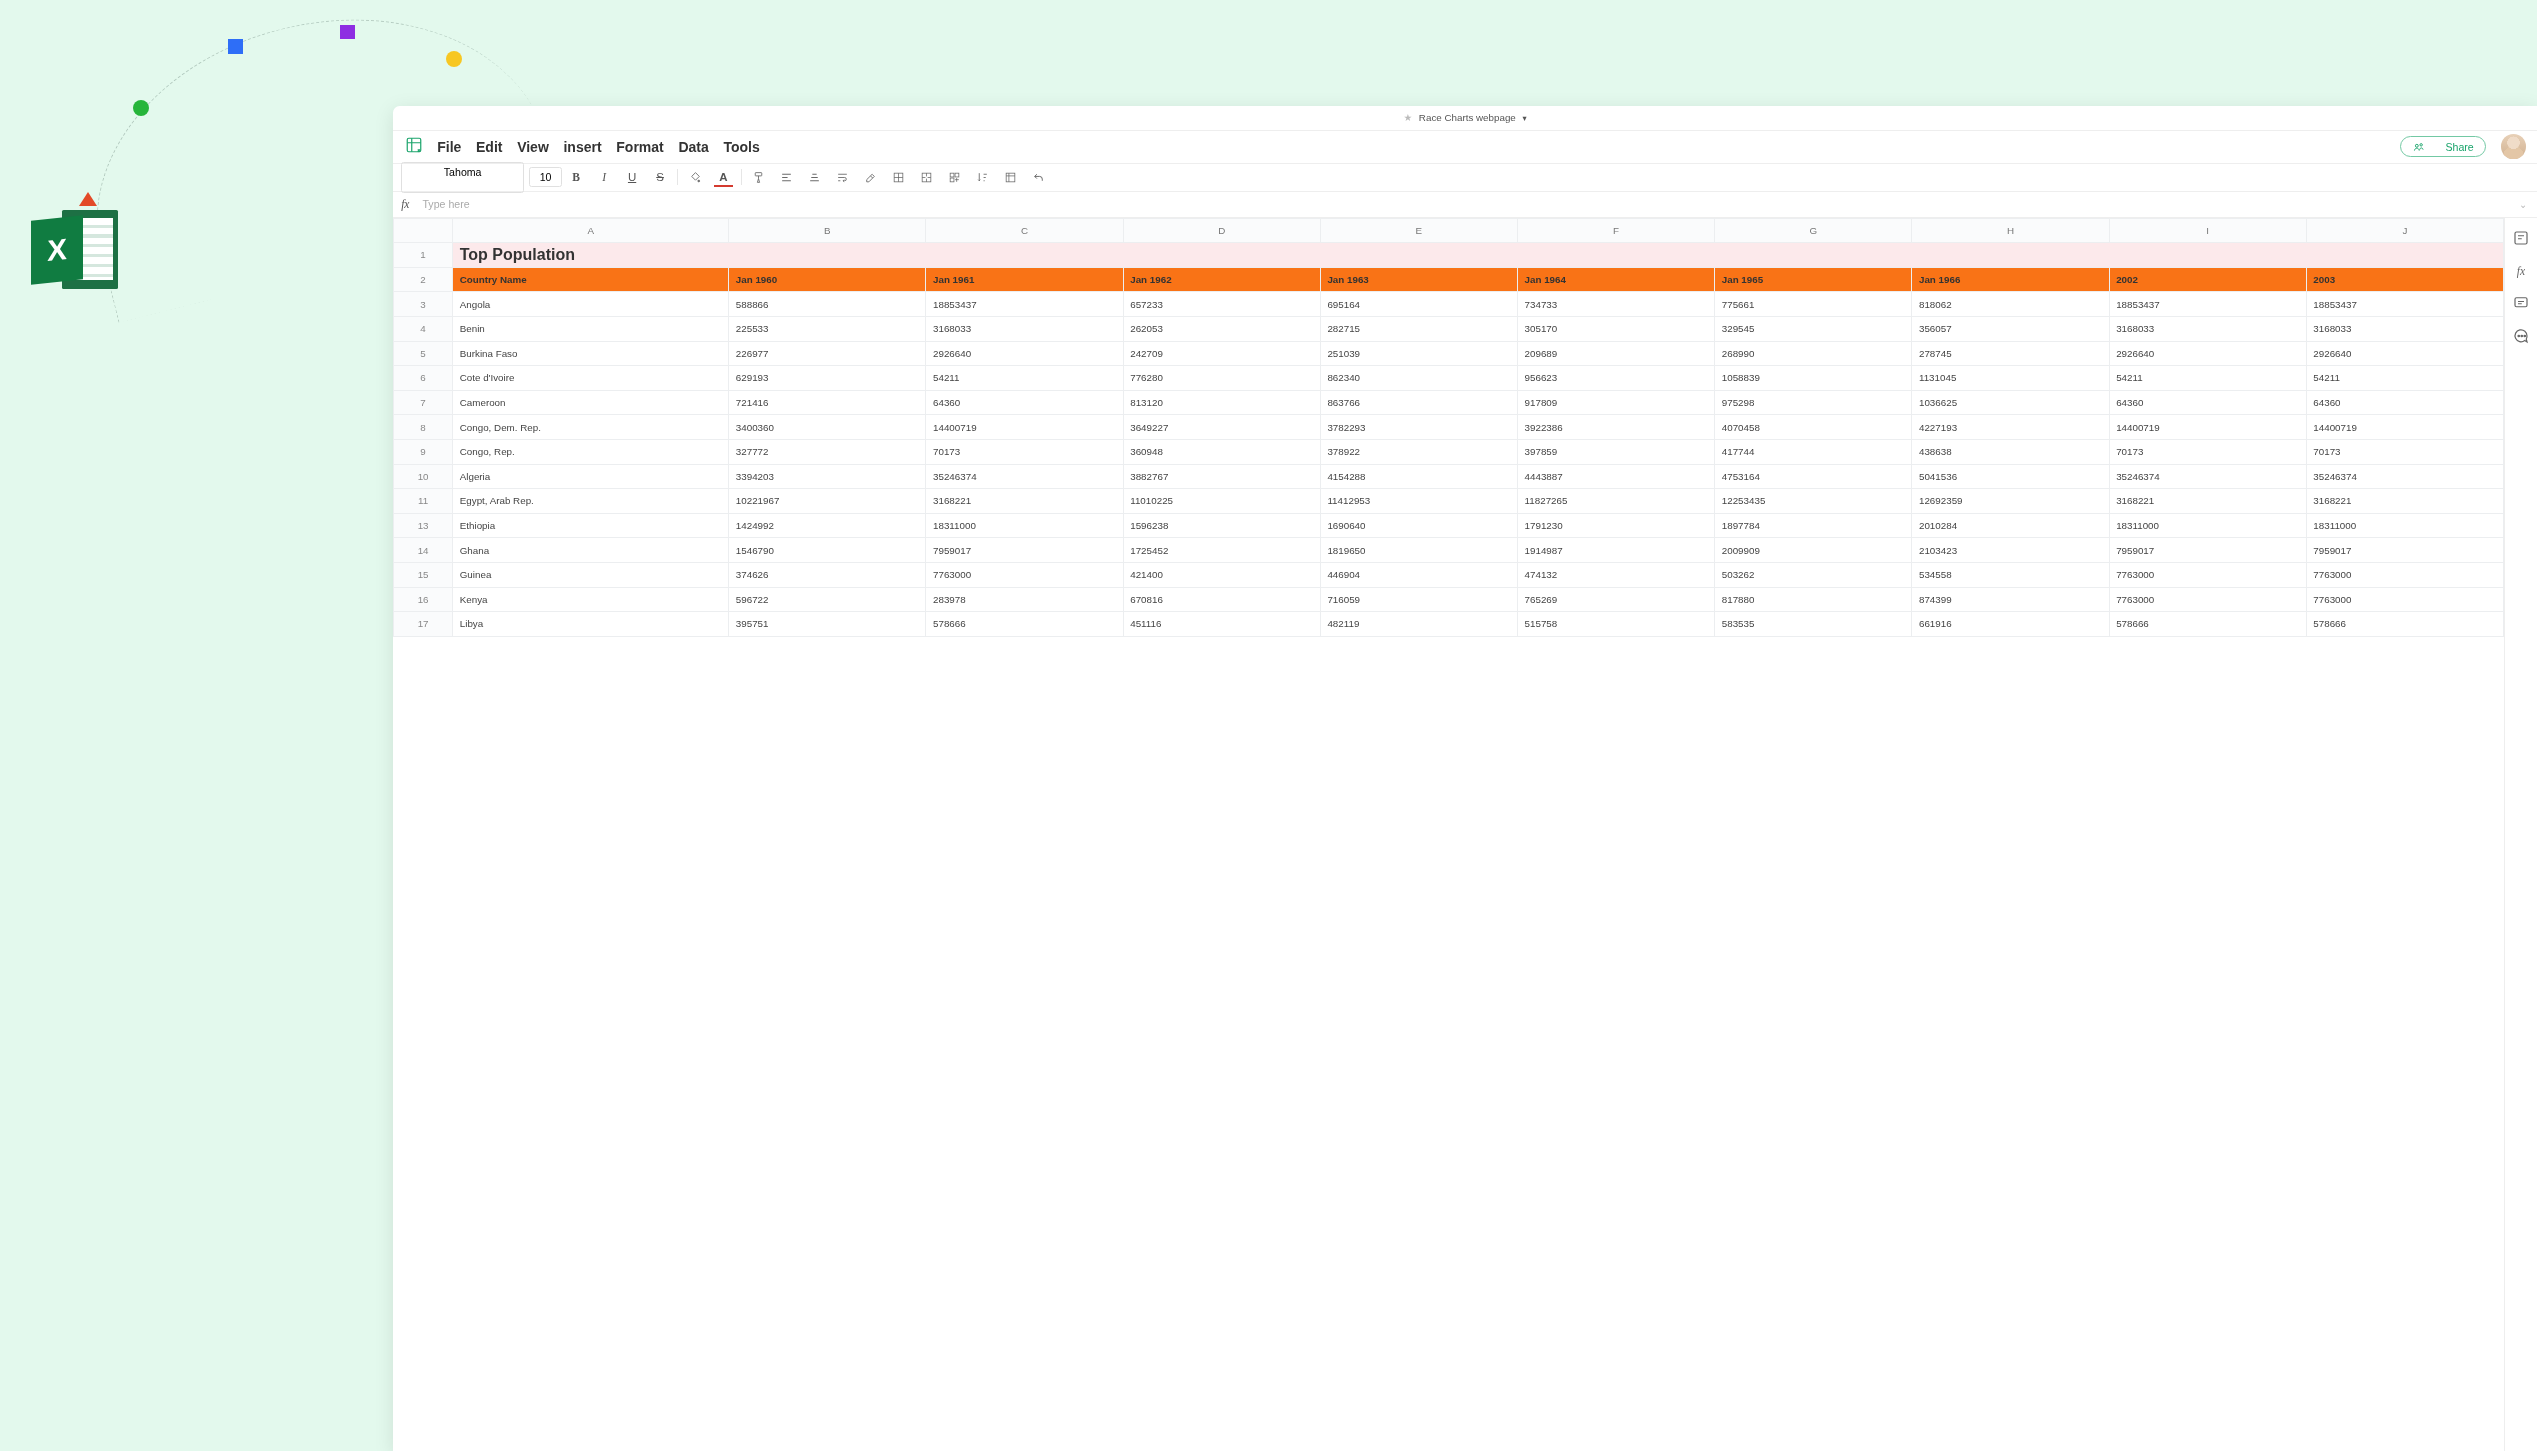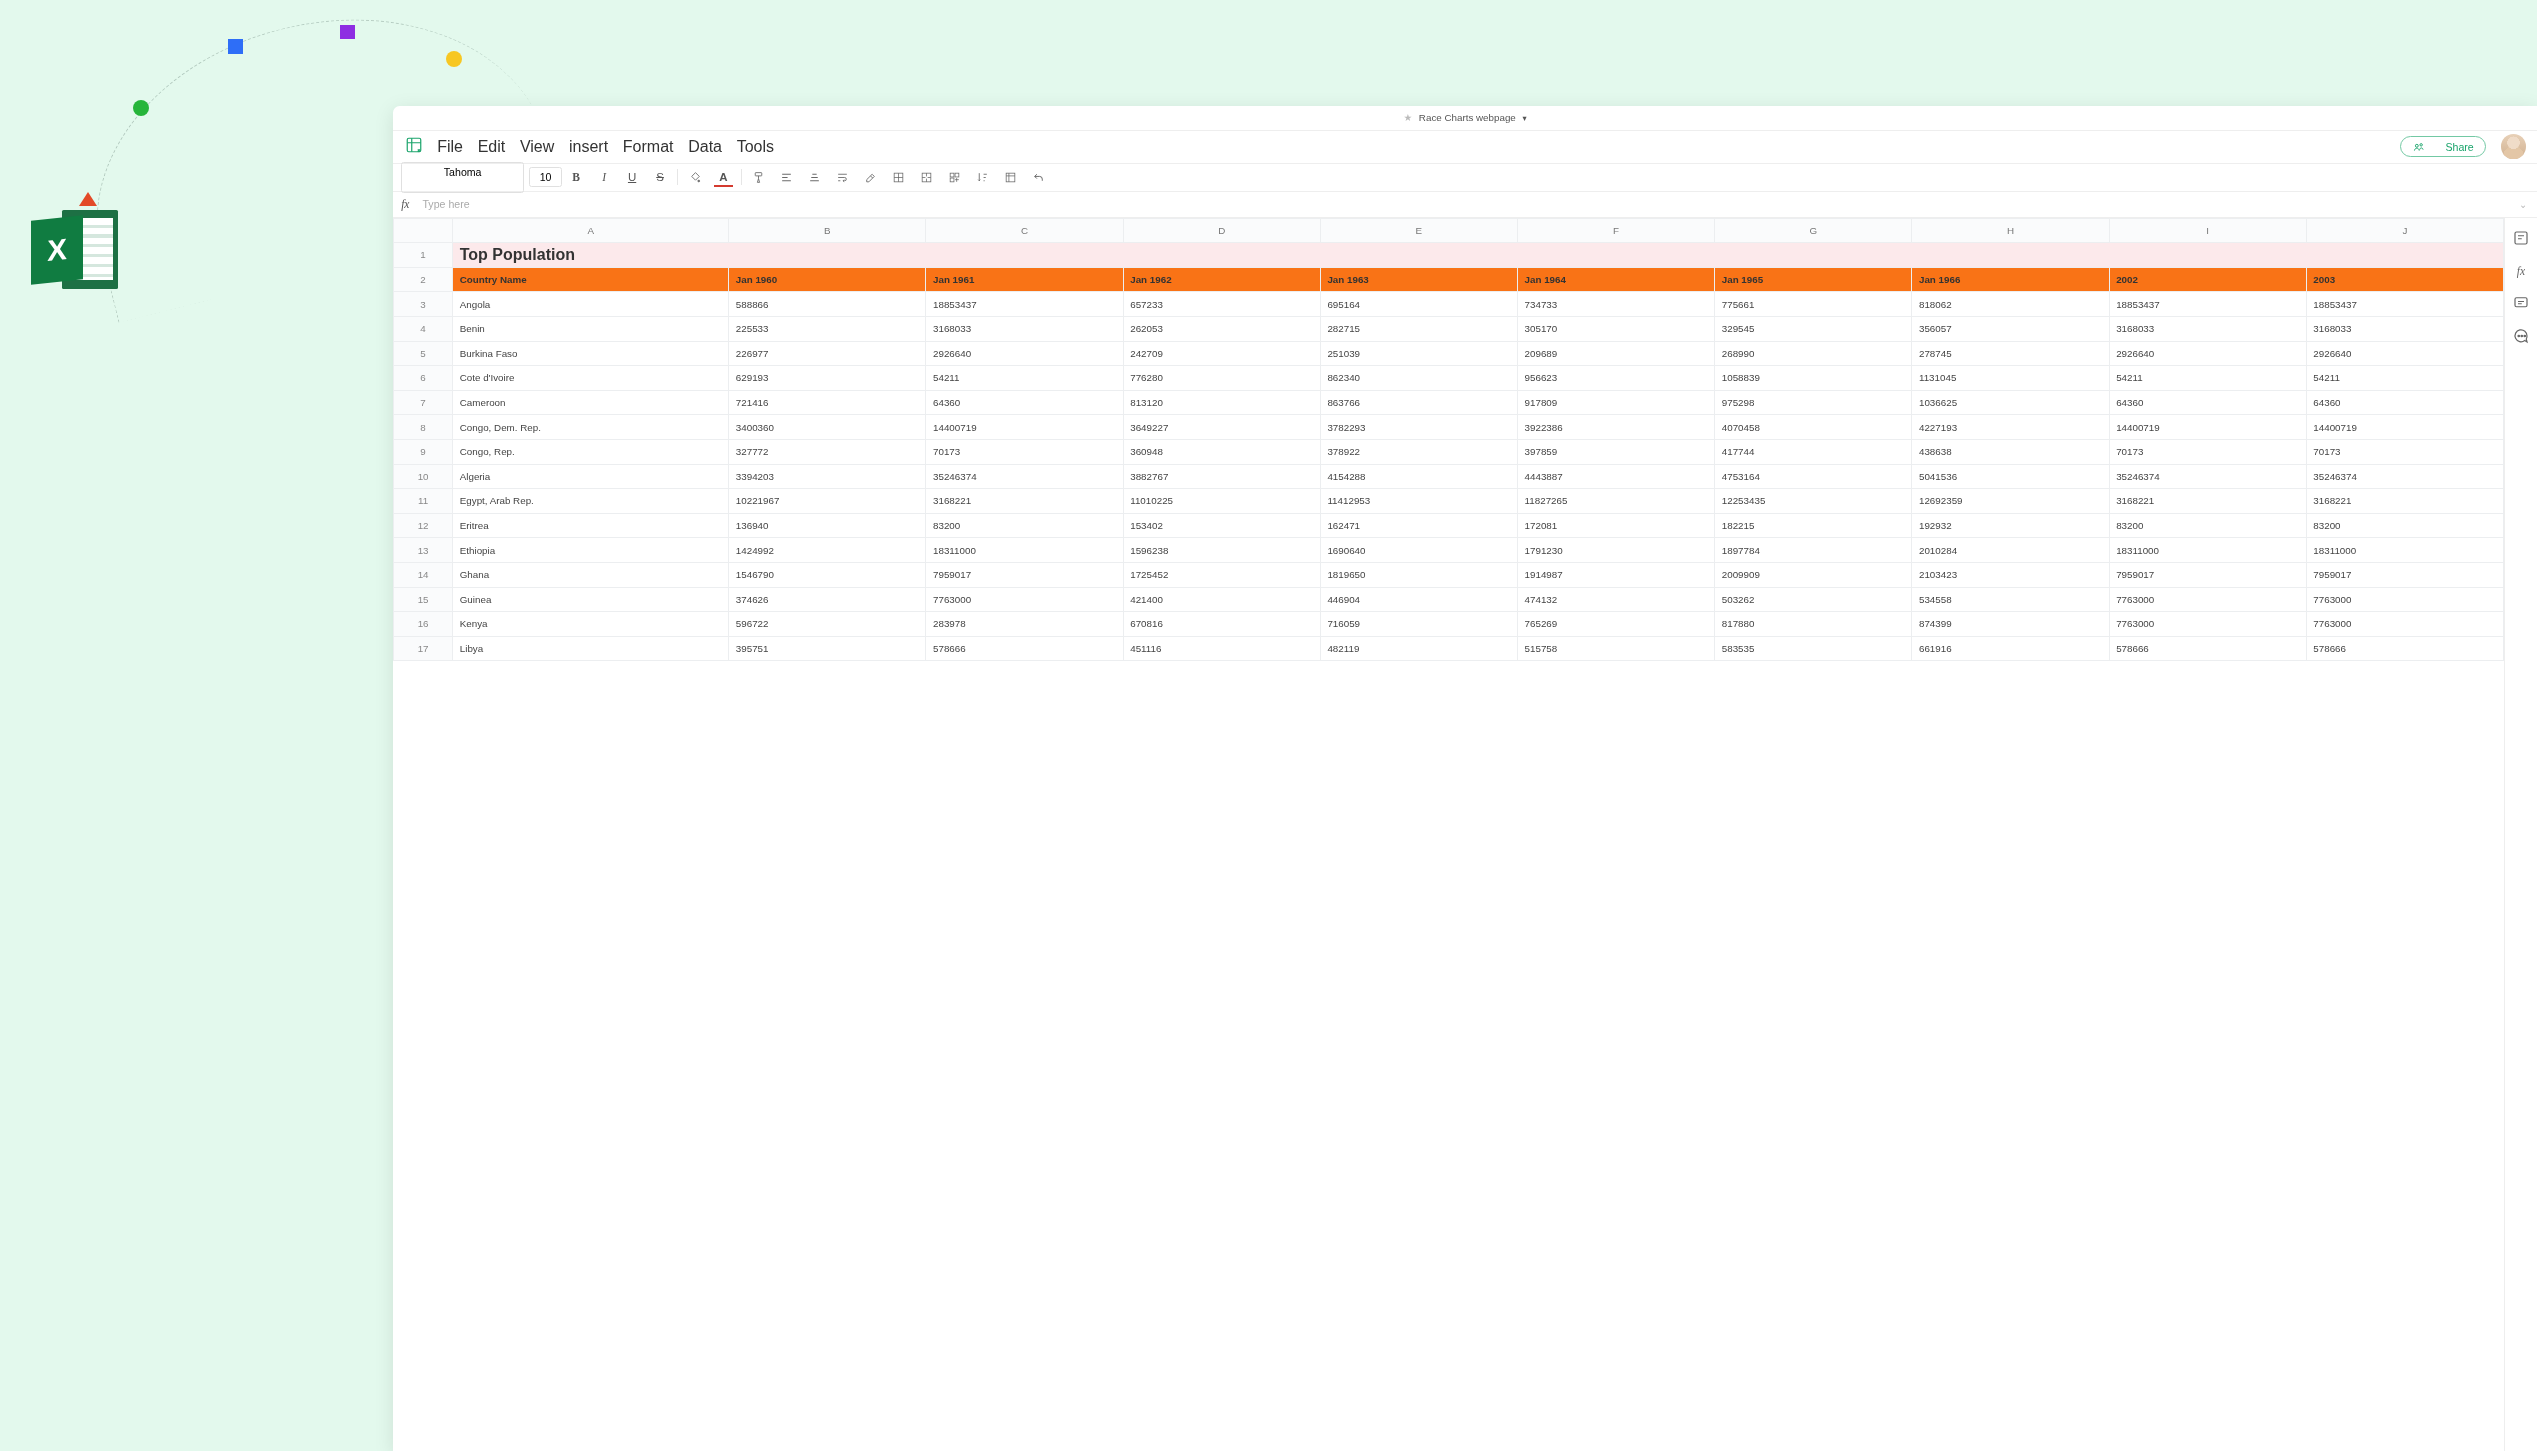--- a/index.html
+++ b/index.html
@@ -49,21 +49,21 @@
 }
 
 
 .titlebar { height: 24.6px; display:flex; align-items:center; justify-content:center; gap:6.6px; border-bottom:0.8px solid #eee; font-size:9.8px; color:#555;}
 .star-icon{ color:#bbb; font-size:9.8px;}
 .title-chevron{ font-size:8.2px; color:#555; cursor:pointer;}
 
 
 .menubar{ height:33px; display:flex; align-items:center; padding:0 11.5px; gap:14.7px; border-bottom:0.8px solid #eee;}
 .app-icon svg{width:18px;height:18px;}
-.menu-item{ font-size:16px; color:#333; cursor:pointer;}
+.menu-item{ font-size:14px; color:#333; cursor:pointer;font-weight:bold;}
 .menu-spacer{ flex:1;}
 .share-btn{ display:flex;align-items:center;gap:21px;padding:3.3px 11.5px;border:0.8px solid #73c9a4;border-radius:13px;color:#1aa46b;font-size:10.6px;cursor:pointer;}
 .avatar{ width:24.6px;height:24.6px;border-radius:50%; background:linear-gradient(#e8d1b8,#d0b090); overflow:hidden; position:relative;}
 .avatar::after{content:"";position:absolute;inset:0;background:radial-gradient(circle at 50% 35%, #f0dcc8 0 30%, transparent 31%), radial-gradient(circle at 50% 90%, #e3c6a6 0 40%, transparent 41%);}
 
 
 .toolbar{ height:28px; display:flex; align-items:center; padding:0 8.2px; gap:0; border-bottom:0.8px solid #eee;}
 .font-name{ width:123px; text-align:center; font-size:10.6px; border:0.8px solid #e0e0e0; height:31px; line-height:18px; border-radius:2.5px;}
 .font-size{ width:33px; text-align:center; font-size:10.6px; border:0.8px solid #e0e0e0; height:19.7px;line-height:18px;border-radius:2.5px; margin-left:4.9px;}
 .tbtn{ width:28px;height:23px;display:flex;align-items:center;justify-content:center;color:#555;cursor:pointer;font-size:11.5px;}
@@ -397,33 +397,20 @@
               <td class="name">Egypt, Arab Rep.</td>
               <td class="num">10221967</td>
               <td class="num">3168221</td>
               <td class="num">11010225</td>
               <td class="num">11412953</td>
               <td class="num">11827265</td>
               <td class="num">12253435</td>
               <td class="num">12692359</td>
               <td class="num">3168221</td>
               <td class="num">3168221</td>
-            </tr>
-            <tr>
-              <th class="rowhdr">12</th>
-              <td class="name">Eritrea</td>
-              <td class="num">136940</td>
-              <td class="num">83200</td>
-              <td class="num">153402</td>
-              <td class="num">162471</td>
-              <td class="num">172081</td>
-              <td class="num">182215</td>
-              <td class="num">192932</td>
-              <td class="num">83200</td>
-              <td class="num">83200</td>
             </tr>
             <tr>
               <th class="rowhdr">13</th>
               <td class="name">Ethiopia</td>
               <td class="num">1424992</td>
               <td class="num">18311000</td>
               <td class="num">1596238</td>
               <td class="num">1690640</td>
               <td class="num">1791230</td>
               <td class="num">1897784</td>

